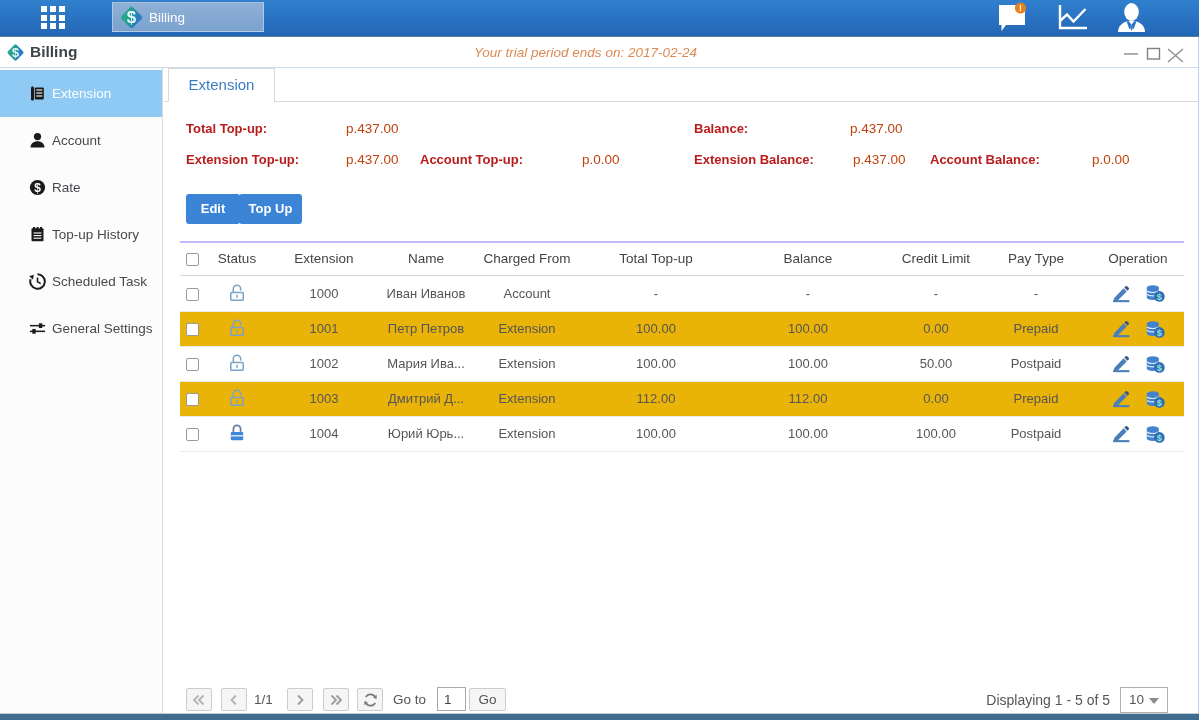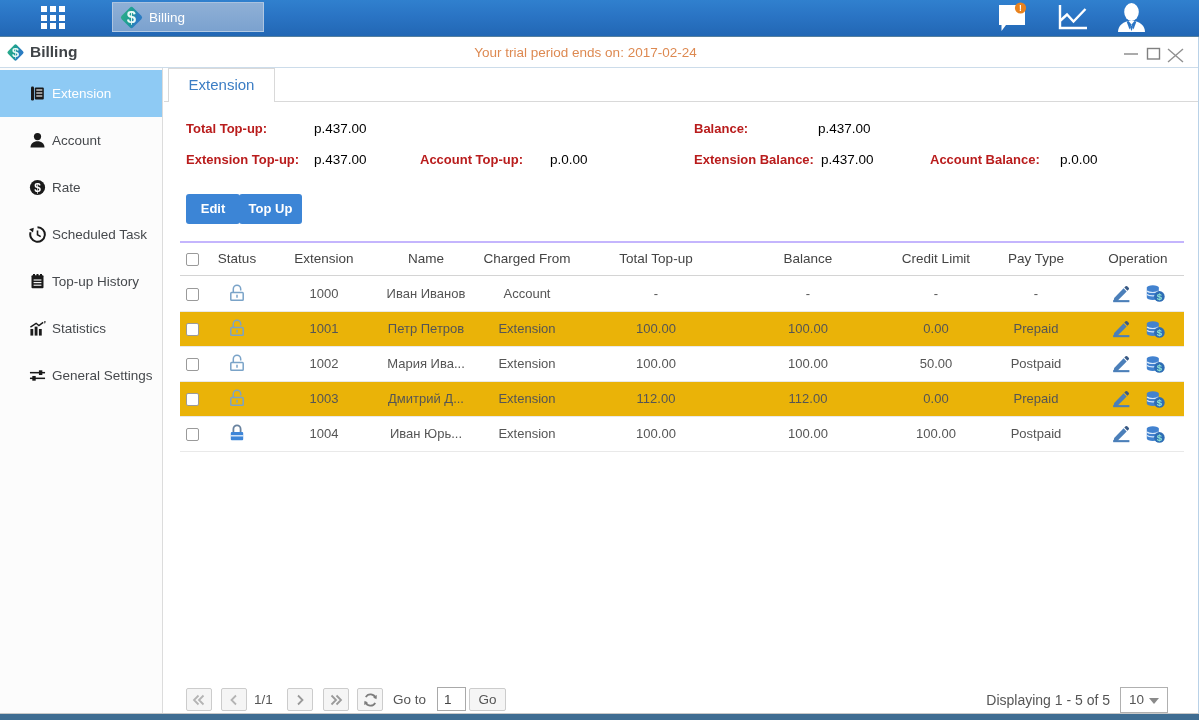--- a/index.html
+++ b/index.html
@@ -14,35 +14,35 @@
 #grid b { background:#fff; }
 #apptab { position:absolute; left:112px; top:2px; width:152px; height:30px;
   background:linear-gradient(180deg,#8fb0d6,#7ba2cf); border:1px solid rgba(255,255,255,0.35);
   display:flex; align-items:center; }
 #apptab .dic { margin-left:6px; }
 #apptab span { color:#fff; font-size:13.5px; margin-left:5px; }
 .topicons { position:absolute; top:0; height:37px; }
 #titlebar { position:absolute; left:0; top:37px; width:1199px; height:31px;
   background:#fff; border-bottom:1px solid #ccdcea; }
 #tbTitle { position:absolute; left:30px; top:6px; font-size:15.5px; font-weight:bold; color:#3f4347; }
-#trial { position:absolute; left:0; top:8px; width:1171px; text-align:center; font-size:13.5px; color:#dd8951; }
+#trial { position:absolute; left:0; top:8px; width:1171px; text-align:center; font-size:13.5px; color:#dd8951;font-style:italic; }
 #winctrl { position:absolute; right:0; top:0; }
 #main { position:absolute; left:0; top:68px; width:1199px; height:645px; }
 #sidebar { position:absolute; left:0; top:0; width:163px; height:645px;
   background:#fcfcfc; border-right:1px solid #dcdcdc; padding-top:2px; }
 .mi { height:47px; display:flex; align-items:center; font-size:13.5px; color:#46494d; }
 .mi .ic { width:17px; margin-left:29px; margin-right:6px; flex:none; display:flex; justify-content:center; }
 .mi.sel { background:#8ecaf4; color:#fff; }
 #content { position:absolute; left:164px; top:0; width:1035px; height:645px; background:#fff; }
 #tabbar { position:absolute; left:0; top:0; width:1035px; height:34px; border-bottom:1px solid #d9d9d9; }
 #tab1 { position:absolute; left:4px; top:0; width:107px; height:34px; background:#fff;
   border:1px solid #d9d9d9; border-bottom:none; color:#3b7dc4; font-size:15px;
   text-align:center; line-height:32px; }
 .lbl { position:absolute; font-size:13px; font-weight:bold; color:#b91c1c; }
-.val { position:absolute; font-size:13.5px; color:#000000; }
+.val { position:absolute; font-size:13.5px; color:#c2410c;margin-left:32px; }
 .btn { position:absolute; top:126px; height:30px; background:#3c85d6; color:#fff;
   font-size:13px; font-weight:bold; border:none; border-radius:3px; text-align:center; line-height:30px; }
 #tbl { position:absolute; left:16px; top:173px; width:1004px; border-collapse:collapse; table-layout:fixed; }
 #tbl td { text-align:center; vertical-align:middle; overflow:hidden; white-space:nowrap; }
 #tbl tr.hdr td { height:33px; color:#444; font-size:13.5px;
   border-top:2px solid #c4b5fd; border-bottom:1px solid #d4d4d4; }
 #tbl tr.row td { height:35px; color:#555; font-size:13px; border-bottom:1px solid #e9e9e9;margin-top:24px; }
 #tbl tr.alt td { background:#eab308; }
 .cb { width:13px; height:13px; border:1px solid #9a9a9a; border-radius:2px; background:#fff;
   display:inline-block; vertical-align:middle; margin-right:7px; }
@@ -144,49 +144,40 @@
           </svg>
         </span>Account</div>
     <div class="mi"><span class="ic">
           <svg width="17" height="17" viewBox="0 0 17 17">
             <circle cx="8.5" cy="8.5" r="7.6" fill="#1a1a1a"></circle>
             <text x="8.5" y="12.8" text-anchor="middle" font-size="12" font-weight="bold" fill="#fff" font-family="Liberation Sans">$</text>
           </svg>
         </span>Rate</div>
     <div class="mi"><span class="ic">
           <svg width="17" height="17" viewBox="0 0 17 17">
-            <path d="M8.5 1.2 a7.3 7.3 0 1 1 -6.9 5" fill="none" stroke="#1a1a1a" stroke-width="2"></path>
-            <path d="M0.2 3.2 l4.6-1.4 -0.8 4.8 z" fill="#1a1a1a"></path>
-            <path d="M8.5 4.5 v4.3 l3.2 1.8" fill="none" stroke="#1a1a1a" stroke-width="1.6"></path>
-          </svg>
-        </span>Scheduled Task</div>
-    <div class="mi"><span class="ic">
-          <svg width="17" height="17" viewBox="0 0 17 17">
             <rect x="2.5" y="2.2" width="12" height="13" rx="1" fill="#1a1a1a"></rect>
             <g stroke="#1a1a1a" stroke-width="2">
               <line x1="5" y1="1" x2="5" y2="3.5"></line>
               <line x1="8.5" y1="1" x2="8.5" y2="3.5"></line>
               <line x1="12" y1="1" x2="12" y2="3.5"></line>
             </g>
             <g stroke="#fff" stroke-width="1.1">
               <line x1="4.6" y1="7" x2="12.4" y2="7"></line>
               <line x1="4.6" y1="9.6" x2="12.4" y2="9.6"></line>
               <line x1="4.6" y1="12.2" x2="12.4" y2="12.2"></line>
             </g>
           </svg>
         </span>Top-up History</div>
     <div class="mi"><span class="ic">
-          <svg width="18" height="17" viewBox="0 0 18 17">
-            <rect x="1.5" y="9" width="3" height="7" fill="#1a1a1a"></rect>
-            <rect x="6" y="6.5" width="3" height="9.5" fill="#1a1a1a"></rect>
-            <rect x="10.5" y="9" width="3" height="7" fill="#1a1a1a"></rect>
-            <path d="M1.5 7 l6-4 3 2.5 4.5-3.5" fill="none" stroke="#1a1a1a" stroke-width="1.5"></path>
-            <path d="M15.8 0.8 l2 0.1 -1 2.8 z" fill="#1a1a1a"></path>
-          </svg>
-        </span>Statistics</div>
+          <svg width="17" height="17" viewBox="0 0 17 17">
+            <path d="M8.5 1.2 a7.3 7.3 0 1 1 -6.9 5" fill="none" stroke="#1a1a1a" stroke-width="2"></path>
+            <path d="M0.2 3.2 l4.6-1.4 -0.8 4.8 z" fill="#1a1a1a"></path>
+            <path d="M8.5 4.5 v4.3 l3.2 1.8" fill="none" stroke="#1a1a1a" stroke-width="1.6"></path>
+          </svg>
+        </span>Scheduled Task</div>
     <div class="mi"><span class="ic">
           <svg width="18" height="17" viewBox="0 0 18 17">
             <g stroke="#1a1a1a" stroke-width="1.6">
               <line x1="1" y1="5.5" x2="17" y2="5.5"></line>
               <line x1="1" y1="11.5" x2="17" y2="11.5"></line>
             </g>
             <rect x="10.5" y="3" width="3.6" height="5" fill="#1a1a1a"></rect>
             <rect x="3.5" y="9" width="3.6" height="5" fill="#1a1a1a"></rect>
           </svg>
         </span>General Settings</div>
@@ -364,21 +355,21 @@
               </span></td>
           </tr>
       <tr class="row">
             <td><span class="cb"></span></td>
             <td><svg width="16" height="18" viewBox="0 0 16 18">
                 <path d="M4.4 9.3 V6 a3.6 3.6 0 0 1 7.2 0 V9.3" fill="none" stroke="#68829f" stroke-width="1.8"></path>
                 <rect x="1.8" y="9" width="12.4" height="8.2" rx="1" fill="#3e86d8"></rect>
                 <line x1="1.8" y1="12.8" x2="14.2" y2="12.8" stroke="#eaf4fd" stroke-width="1.3"></line>
               </svg></td>
             <td>1004</td>
-            <td>Иван Юрь...</td>
+            <td>Юрий Юрь...</td>
             <td>Extension</td>
             <td>100.00</td>
             <td>100.00</td>
             <td>100.00</td>
             <td>Postpaid</td>
             <td><span style="display:inline-flex;align-items:center;gap:15px;position:relative;top:2px">
                 <svg width="19" height="18" viewBox="0 0 19 18">
                   <path d="M2.2 12.9 L11.6 3.3 l3.1 3.1 -9.4 9.6 -3.9 0.8 z" fill="#4b7fb9"></path>
                   <path d="M12.3 2.6 l1.3-1.3 a1.1 1.1 0 0 1 1.6 0 l1.5 1.5 a1.1 1.1 0 0 1 0 1.6 l-1.3 1.3 z" fill="#3a5a85"></path>
                   <rect x="1.2" y="15.1" width="16.2" height="2.1" fill="#4b7fb9"></rect>

